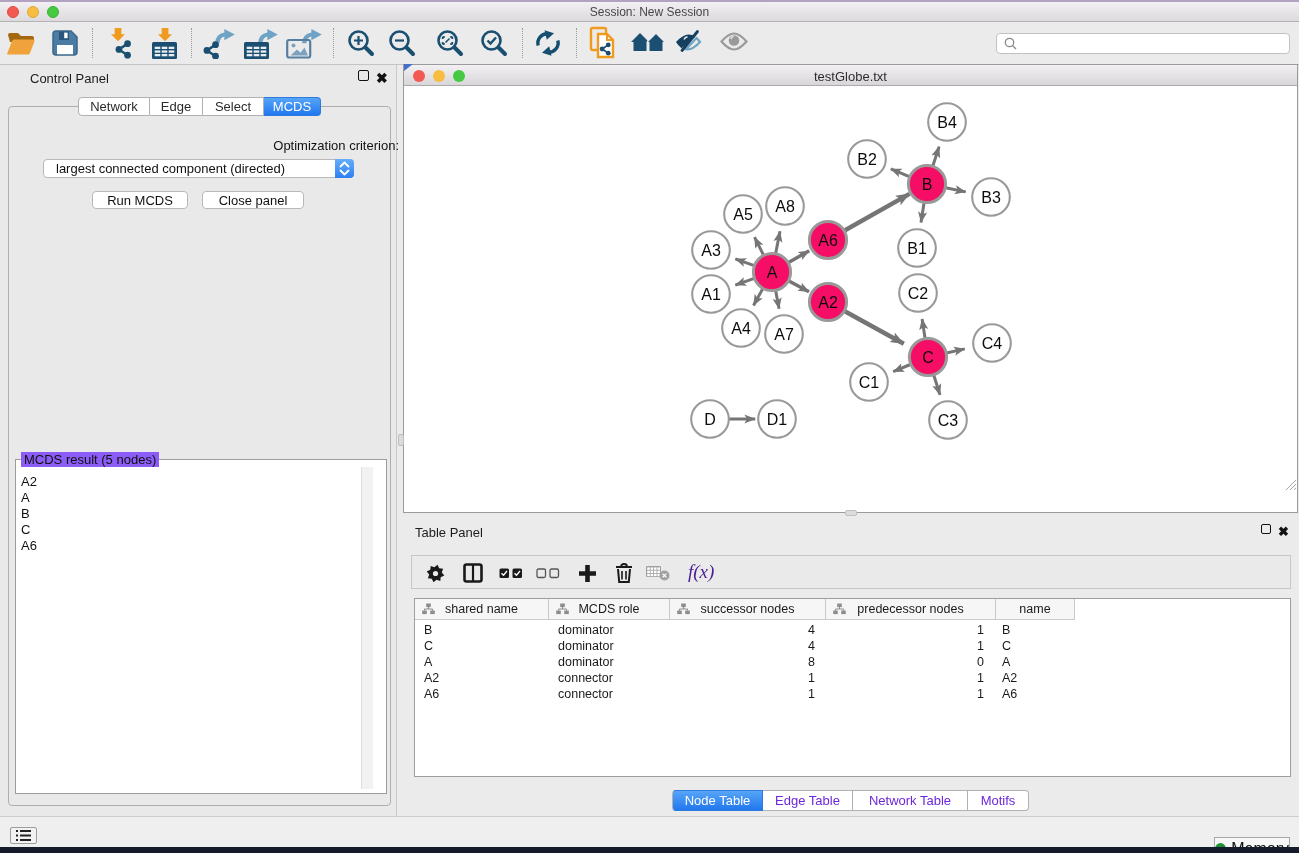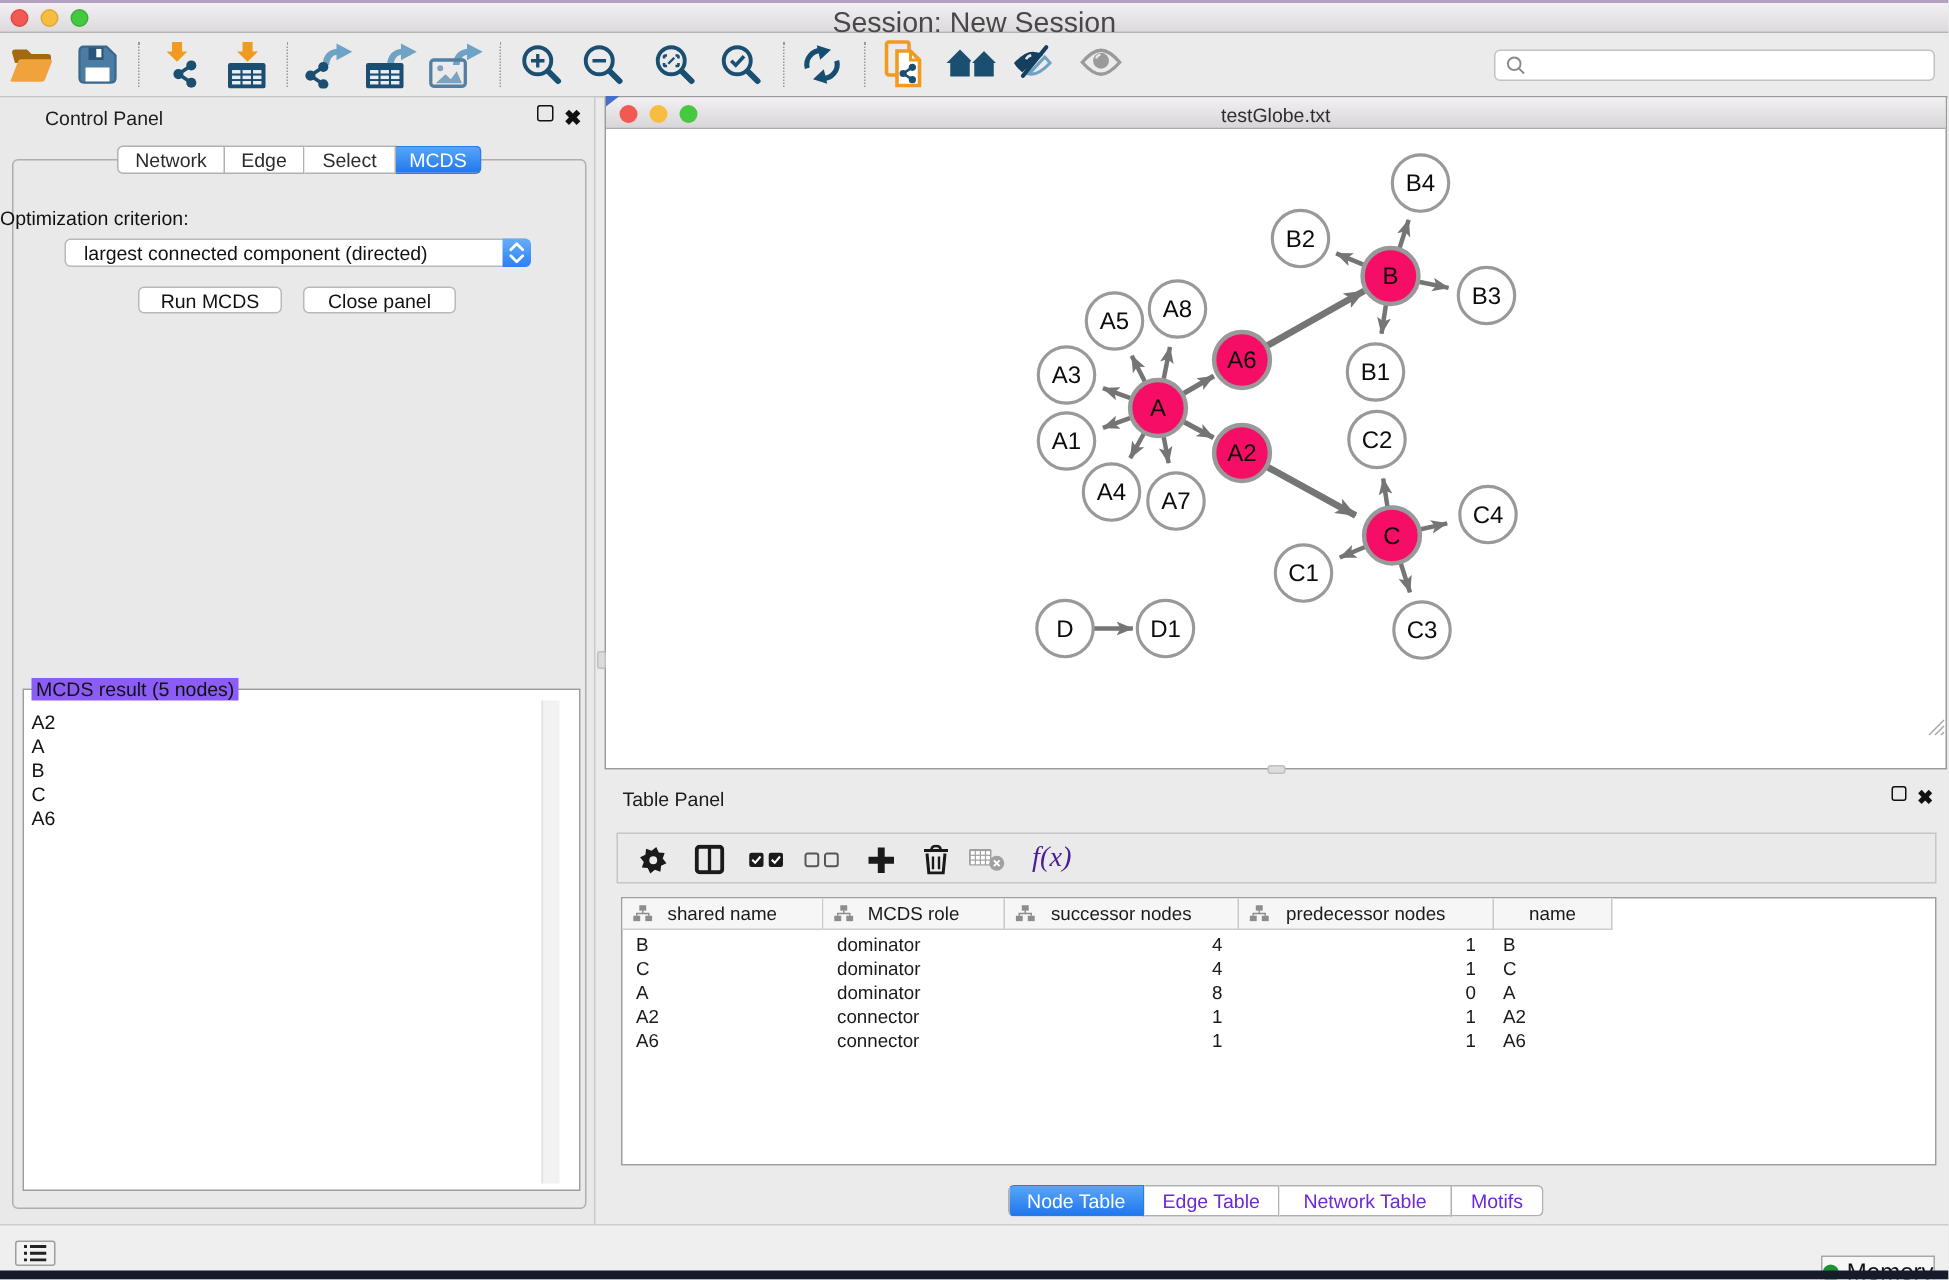--- a/index.html
+++ b/index.html
@@ -1,36 +1,36 @@
 <!DOCTYPE html>
 <html><head><meta charset="utf-8"><style>
 *{margin:0;padding:0;box-sizing:border-box}
 html,body{width:1299px;height:853px;overflow:hidden;font-family:"Liberation Sans",sans-serif;background:#eceaea}
 .abs{position:absolute}
 #app{position:relative;width:1299px;height:853px;background:#ebebeb}
 
 #mtitle{left:0;top:0;width:1299px;height:22px;background:linear-gradient(#f4f2f4,#dcdadc);border-bottom:1px solid #b5b3b5}
 #mtitle .tl{top:6px;width:12px;height:12px;border-radius:50%}
-#mtitle .txt{width:100%;text-align:center;top:5px;font-size:19px;color:#484848}
+#mtitle .txt{width:100%;text-align:center;top:5px;font-size:12px;color:#484848}
 #topline{left:0;top:0;width:1299px;height:1.5px;background:#b2a1bf}
 
 #toolbar{left:0;top:22px;width:1299px;height:43px;background:#ebebeb;border-bottom:1px solid #c4c4c4}
 .tsep{top:6px;width:0;height:30px;border-left:1px dotted #9a9a9a}
 #searchbox{left:996px;top:33px;width:294px;height:21px;background:#fff;border:1px solid #c2c2c2;border-radius:4px}
 
 #cpanel{left:0;top:65px;width:397px;height:751px;background:#e9e9e9;border-right:1px solid #c9c9c9}
 #cpanel .hdr{left:30px;top:6px;font-size:13px;color:#1c1c1c}
 .wbtn{font-weight:bold;color:#111;font-size:12px}
 #cptabs{left:78px;top:32px;height:19px;display:flex;font-size:13px}
 #cptabs .tab{border:1px solid #b1b1b1;border-left:none;background:#fff;color:#2b2b2b;display:flex;align-items:center;justify-content:center}
 #cptabs .tab:first-child{border-left:1px solid #b1b1b1;border-radius:4px 0 0 4px}
 #cptabs .tab:last-child{border-radius:0 4px 4px 0}
 #cptabs .sel{background:linear-gradient(#57a5f8,#2177ee);border-color:#2e7be0;color:#fff}
 #cpbox{left:8px;top:41px;width:383px;height:700px;border:1px solid #aeaeae;border-radius:4px}
-#optlab{left:0;top:73px;width:399px;text-align:left;font-size:13px;color:#111}
+#optlab{left:0;top:73px;width:399px;text-align:right;font-size:13px;color:#111}
 #combo{left:43px;top:94px;width:311px;height:19px;background:#fff;border:1px solid #b9b9b9;border-radius:4px;font-size:13px;color:#111;line-height:17px}
 #combo .cap{position:absolute;right:-1px;top:-1px;width:19px;height:19px;border-radius:0 4px 4px 0;background:linear-gradient(#66aefa,#2d80f2)}
 .pbtn{background:#fff;border:1px solid #b9b9b9;border-radius:4px;font-size:13px;color:#111;display:flex;align-items:center;justify-content:center}
 #mcdsbox{left:15px;top:394px;width:372px;height:335px;border:1px solid #9d9d9d;background:#fff}
 #mcdsbox .legend{position:absolute;left:5px;top:-8px;background:#8b5cf6;padding:0 3px;font-size:13px;color:#111}
 #mcdslist{position:absolute;left:5px;top:14px;font-size:13px;color:#111;line-height:16px}
 #mcdssb{position:absolute;right:13px;top:7px;width:12px;height:322px;background:#f2f2f2;border-left:1px solid #e0e0e0}
 
 #netwin{left:403px;top:64px;width:895px;height:449px;background:#fff;border:1px solid #9b9b9b}
 #nettb{left:0;top:0;width:893px;height:21px;background:linear-gradient(#f2f0f2,#d8d6d8);border-bottom:1px solid #ababab}

